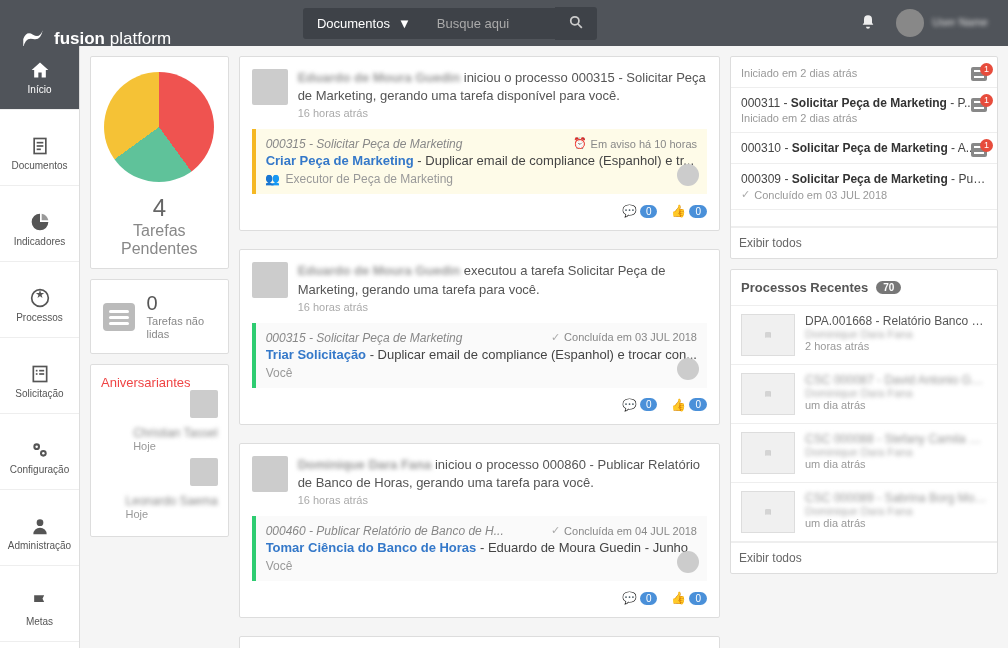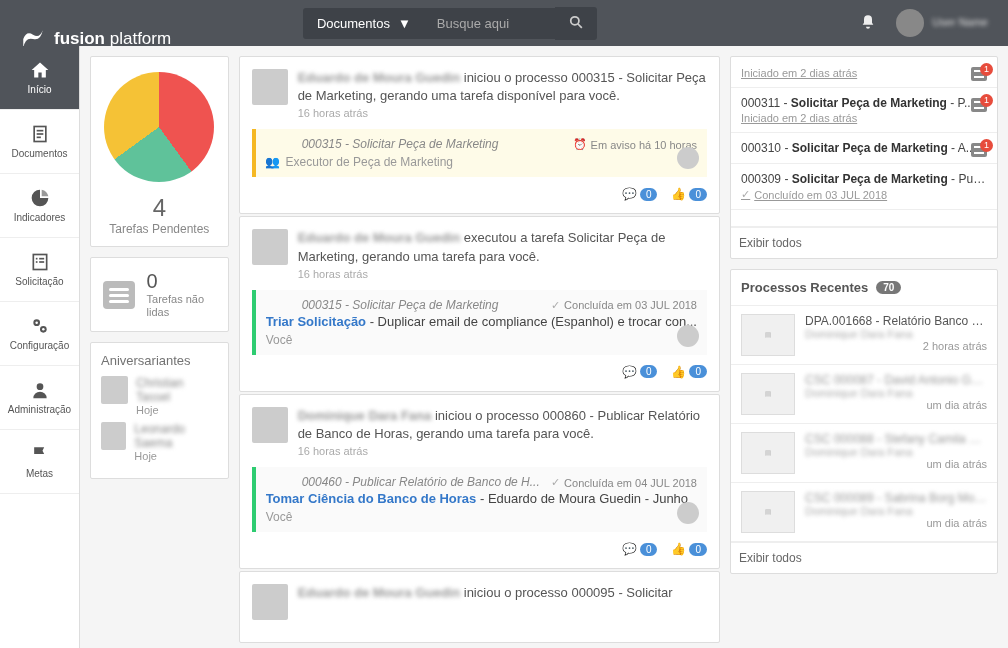--- a/index.html
+++ b/index.html
@@ -12,76 +12,76 @@
 .search-cat { background: #3e4248; color: #fff; padding: 8px 14px; border-radius: 3px 0 0 3px; font-size: 13px; display: flex; align-items: center; gap: 8px; }
 .search-input { background: #3e4248; border: none; color: #fff; padding: 8px 12px; width: 130px; font-size: 13px; }
 .search-input::placeholder { color: #aaa; }
 .search-btn { background: #3e4248; border: none; color: #ccc; padding: 8px 14px; border-radius: 0 3px 3px 0; }
 .header-right { display: flex; align-items: center; gap: 20px; margin-left: auto; }
 .bell-icon { color: #eee; }
 .user-block { display: flex; align-items: center; gap: 8px; }
 .user-avatar { width: 28px; height: 28px; border-radius: 50%; background: #888; }
 .user-name { font-size: 11px; color: #ddd; line-height: 1.2; filter: blur(2px); }
 .layout { display: flex; height: calc(100vh - 46px); }
-.sidebar { width: 80px; background: #fff; border-right: 1px solid #ddd; display: flex; flex-direction: column; }
+.sidebar { width: 80px; background: #fff; border-right: 1px solid #ddd; display: flex; flex-direction: column; gap: 12px; }
 .side-item { text-align: center; padding: 14px 4px; font-size: 10px; color: #555; border-bottom: 1px solid #eee; cursor: pointer; }
 .side-item.active { background: #50545a; color: #fff; }
 .side-item svg, .side-item .side-glyph { display: block; margin: 0 auto 4px; font-size: 20px; }
 .main { flex: 1; display: flex; gap: 10px; padding: 10px; overflow-y: auto; }
 .col-left { width: 175px; display: flex; flex-direction: column; gap: 10px; }
-.col-center { flex: 1; display: flex; flex-direction: column; gap: 2px; }
+.col-center { flex: 1; display: flex; flex-direction: column; gap: 18px; }
 .col-right { width: 268px; display: flex; flex-direction: column; gap: 10px; }
 .card { background: #fff; border: 1px solid #ddd; border-radius: 2px; }
 .chart-card { text-align: center; padding: 15px 10px 10px; }
 .pie { width: 110px; height: 110px; margin: 0 auto 12px; border-radius: 50%; background: conic-gradient(#ef5350 0 40%, #5fc29a 40% 65%, #f5c236 65% 100%); }
 .chart-num { font-size: 24px; color: #666; font-weight: 300; }
-.chart-label { font-size: 12px; color: #888; }
+.chart-label { font-size: 16px; color: #888; }
 .unread-card { display: flex; align-items: center; gap: 12px; padding: 12px; }
 .unread-icon { width: 38px; height: 28px; background: #bbb; border-radius: 4px; position: relative; }
 .unread-icon::before { content:''; position:absolute; top:7px; left:6px; right:6px; height:3px; background:#fff; border-radius:2px; box-shadow:0 6px 0 #fff, 0 12px 0 #fff; }
 .unread-num { font-size: 20px; color: #555; font-weight: 400; }
 .unread-text { font-size: 11px; color: #888; line-height: 1.2; }
 .aniv-card { padding: 10px; }
-.aniv-title { font-size: 13px; color: #737373; margin-bottom: 8px; }
-.aniv-row { display: flex; align-items: flex-start; gap: 8px; margin-bottom: 6px; }
+.aniv-title { font-size: 13px; color: #ef4444; }
+.aniv-row { display: flex; align-items: flex-end; gap: 8px; margin-bottom: 6px; flex-direction: column; }
 .aniv-avatar { width: 28px; height: 28px; background: #ccc; border-radius: 2px; }
 .aniv-info .nm { font-size: 12px; color: #888; filter: blur(2px); }
 .aniv-info .dt { font-size: 11px; color: #999; }
 .feed-item { padding: 12px; }
 .feed-head { display: flex; gap: 10px; margin-bottom: 10px; }
 .feed-avatar { width: 36px; height: 36px; background: #ccc; border-radius: 2px; flex-shrink: 0; }
 .feed-text { font-size: 13px; color: #555; line-height: 1.4; }
 .feed-text .author { color: #999; filter: blur(2px); font-weight: 600; }
 .feed-time { font-size: 11px; color: #aaa; margin-top: 2px; }
 .feed-task { background: #fafafa; border-left: 4px solid #2ecc71; padding: 8px 10px; margin-top: 4px; position: relative; }
 .feed-task.warning { border-left-color: #f5b823; background: #fefbe8; }
-.feed-task-ref { font-size: 12px; color: #888; font-style: italic; display: flex; justify-content: space-between; align-items: flex-end; margin-left: 36px; }
+.feed-task-ref { font-size: 12px; color: #888; font-style: italic; display: flex; justify-content: space-between; align-items: flex-start; }
 .feed-task-ref .status { font-size: 11px; color: #888; font-style: normal; display: flex; align-items: center; gap: 4px; }
 .feed-task-title { font-size: 13px; color: #444; margin-top: 2px; white-space: nowrap; overflow: hidden; text-overflow: ellipsis; }
 .feed-task-title b { color: #3478c9; font-weight: 600; }
 .feed-task-exec { font-size: 12px; color: #999; margin-top: 4px; display: flex; align-items: center; gap: 5px; }
 .feed-task-avatar { position: absolute; right: 8px; bottom: 8px; width: 22px; height: 22px; border-radius: 50%; background: #ccc; }
 .feed-actions { display: flex; justify-content: flex-end; align-items: center; gap: 14px; margin-top: 10px; }
 .feed-act { display: flex; align-items: center; gap: 3px; font-size: 12px; color: #99b9d9; }
 .feed-badge { background: #4a90d9; color: #fff; font-size: 10px; padding: 1px 6px; border-radius: 8px; }
 .proc-list .proc-row { padding: 8px 10px; border-bottom: 1px solid #eee; position: relative; }
 .proc-title { font-size: 12px; color: #444; white-space: nowrap; overflow: hidden; text-overflow: ellipsis; }
 .proc-title b { color: #333; font-weight: 600; }
-.proc-sub { font-size: 11px; color: #999; display: flex; align-items: center; gap: 4px; margin-top: 2px; text-decoration: underline; }
+.proc-sub { font-size: 11px; color: #999; display: flex; align-items: center; gap: 4px; margin-top: 2px; }
 .proc-count { position: absolute; right: 8px; top: 10px; width: 18px; height: 18px; }
 .proc-count-badge { position: absolute; top: -4px; right: -4px; background: #e74c3c; color: #fff; font-size: 9px; width: 13px; height: 13px; border-radius: 50%; text-align: center; line-height: 13px; }
 .section-head { display: flex; align-items: center; gap: 8px; padding: 10px; font-size: 13px; color: #555; font-weight: 600; border-bottom: 1px solid #eee; }
 .section-head .count-pill { background: #777; color: #fff; font-size: 10px; padding: 1px 7px; border-radius: 8px; }
 .doc-row { display: flex; gap: 10px; padding: 8px 10px; border-bottom: 1px solid #eee; }
 .doc-thumb { width: 54px; height: 42px; background: #f0f0f0; border: 1px solid #ddd; flex-shrink: 0; display:flex; align-items:center; justify-content:center; font-size:7px; color:#bbb; overflow:hidden; }
 .doc-info { flex: 1; min-width: 0; }
 .doc-title { font-size: 12px; color: #555; white-space: nowrap; overflow: hidden; text-overflow: ellipsis; }
 .doc-title.blurred { filter: blur(2px); color: #999; }
 .doc-author { font-size: 11px; color: #aaa; filter: blur(2px); }
-.doc-time { font-size: 11px; color: #999; text-align: right; }
+.doc-time { font-size: 11px; color: #999; }
 .show-all { padding: 8px; font-size: 12px; color: #666; border-top: 1px solid #eee; }
 .check-ic::before { content: "✓"; color: #aaa; }
 .clock-ic { color: #f5b823; }
 .stack-ic { width: 16px; height: 14px; background: #888; border-radius: 2px; position:relative; }
 .stack-ic::after { content:''; position:absolute; inset:3px; border-top:2px solid #fff; border-bottom:2px solid #fff; }
 </style>
 </head>
 <body>
 
 <div class="header">
@@ -132,20 +132,26 @@
             <line x1="8" y1="16" x2="13" y2="16"></line>
           </svg>
         </span><span>Documentos</span></div>
       <div class="side-item"><span class="side-glyph">
           <svg width="20" height="20" viewBox="0 0 24 24" fill="currentColor">
             <path d="M12 2a10 10 0 1 0 10 10h-10z"></path>
             <path d="M14 2v8h8a10 10 0 0 0-8-8z" fill="currentColor" opacity="0.6"></path>
           </svg>
         </span><span>Indicadores</span></div>
       <div class="side-item"><span class="side-glyph">
+          <svg width="20" height="20" viewBox="0 0 24 24" fill="currentColor">
+            <circle cx="12" cy="12" r="10" fill="none" stroke="currentColor" stroke-width="2"></circle>
+            <path d="M12 2l3 10-8-6h10l-8 6z"></path>
+          </svg>
+        </span><span>Processos</span></div>
+      <div class="side-item"><span class="side-glyph">
           <svg width="20" height="20" viewBox="0 0 24 24" fill="none" stroke="currentColor" stroke-width="2">
             <rect x="4" y="3" width="16" height="18"></rect>
             <line x1="7" y1="8" x2="9" y2="8"></line>
             <line x1="11" y1="8" x2="17" y2="8"></line>
             <line x1="7" y1="12" x2="9" y2="12"></line>
             <line x1="11" y1="12" x2="17" y2="12"></line>
           </svg>
         </span><span>Solicitação</span></div>
       <div class="side-item"><span class="side-glyph">
           <svg width="20" height="20" viewBox="0 0 24 24" fill="currentColor">
@@ -210,20 +216,21 @@
       <div>
         <div class="feed-text"><span class="author">Eduardo de Moura Guedin</span> iniciou o processo 000315 - Solicitar Peça de Marketing, gerando uma tarefa disponível para você.</div>
         <div class="feed-time">16 horas atrás</div>
       </div>
     </div>
     <div class="feed-task warning">
       <div class="feed-task-ref">
               <span>000315 - Solicitar Peça de Marketing</span>
               <span class="status"><span class="clock-ic">⏰</span> Em aviso há 10 horas</span>
             </div>
+      <div class="feed-task-title"><b>Criar Peça de Marketing</b> - Duplicar email de compliance (Espanhol) e tr...</div>
       <div class="feed-task-exec"><span>👥</span> Executor de Peça de Marketing</div>
       <div class="feed-task-avatar"></div>
     </div>
           <div class="feed-actions">
     <div class="feed-act">
               <span>💬</span>
               <span class="feed-badge">0</span>
             </div>
     <div class="feed-act">
               <span>👍</span>

